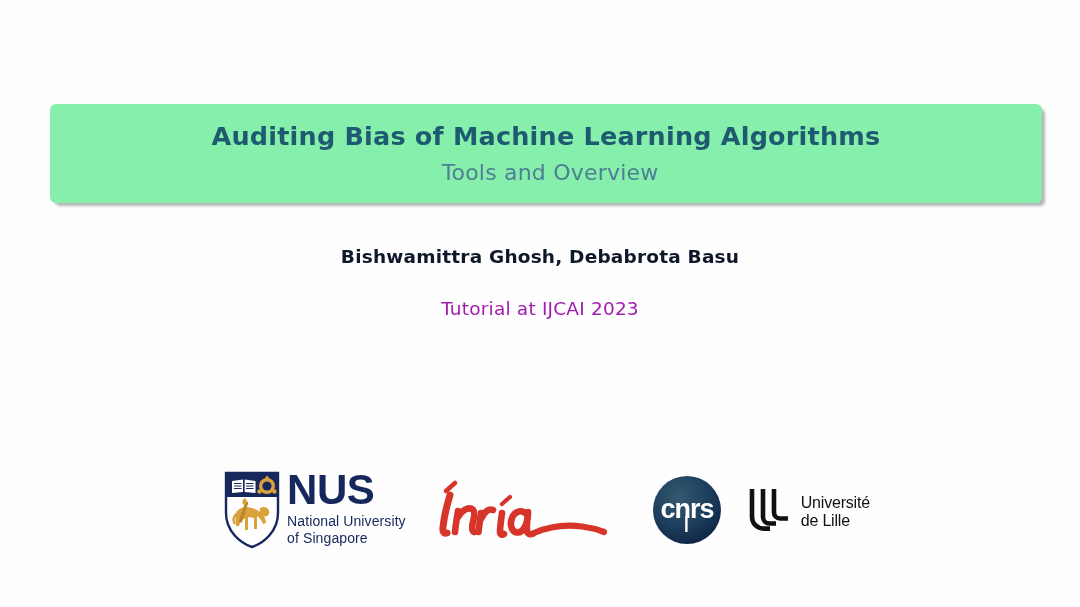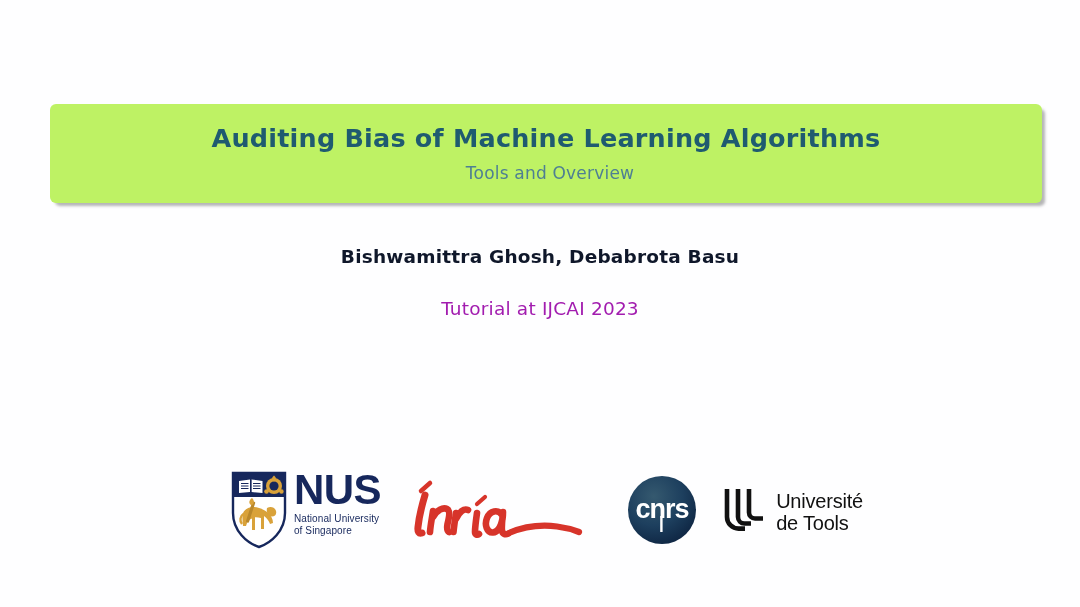--- a/index.html
+++ b/index.html
@@ -19,21 +19,21 @@
     overflow: hidden;
   }
 
   
   .title-block {
     position: absolute;
     left: 50px;
     top: 104px;
     width: 992px;
     height: 99px;
-    background: #bef264;
+    background: #86efac;
     border-radius: 6px;
     box-shadow: 4px 4px 3px -1px rgba(120,120,122,0.55);
     display: flex;
     flex-direction: column;
     align-items: center;
     justify-content: center;
   }
   .title-block::after {
     
     content: "";
@@ -51,21 +51,21 @@
     font-weight: bold;
     letter-spacing: 0.2px;
     color: #1f5b70;
     line-height: 1.15;
     text-align: center;
     margin: 0;
     padding: 0;
   }
   .slide-subtitle {
     font-family: "DejaVu Sans", sans-serif;
-    font-size: 17px;
+    font-size: 22px;
     font-weight: normal;
     color: #4e7f93;
     text-align: center;
     margin: 9px 0 0 8px;
     letter-spacing: 0.2px;
   }
 
   
   .authors {
     position: absolute;
@@ -113,39 +113,39 @@
   .nus-big {
     font-family: "Liberation Sans", sans-serif;
     font-size: 42px;
     font-weight: bold;
     color: #16275c;
     letter-spacing: -0.5px;
     line-height: 0.92;
   }
   .nus-sub {
     font-family: "Liberation Sans", sans-serif;
-    font-size: 10px;
+    font-size: 14px;
     color: #16275c;
     line-height: 1.25;
     margin-top: 3px;
     letter-spacing: 0.1px;
   }
 
   
   .logo-inria { margin-left: 18px; margin-top: 2px; }
 
   
   .logo-cnrs { margin-left: 42px; }
 
   
   .logo-lille { margin-left: 26px; }
   .lille-inner { display: flex; align-items: center; gap: 9px; }
   .lille-text {
     font-family: "Liberation Sans", sans-serif;
-    font-size: 20px;
+    font-size: 16px;
     color: #111111;
     line-height: 1.12;
     letter-spacing: -0.2px;
   }
 </style>
 </head>
 <body>
 
 <div class="slide">
 
@@ -275,20 +275,20 @@
           <svg width="44" height="46" viewBox="0 0 44 46">
             <g fill="none" stroke="#111111" stroke-width="4.6">
               <path d="M4,2 V30 C4,36.4 9.2,41.6 15.6,41.6 H22"></path>
               <path d="M15,2 V30 C15,33.6 17.9,36.5 21.5,36.5 H28"></path>
               <path d="M26,2 V25.5 C26,28.8 28.7,31.5 32,31.5 H40"></path>
             </g>
           </svg>
         </span>
         <span class="lille-text">
           <span>Université</span><br>
-          <span>de Tools</span>
+          <span>de Lille</span>
         </span>
       </div>
     </div>
 
   </div>
 
 </div>
 
 </body></html>

